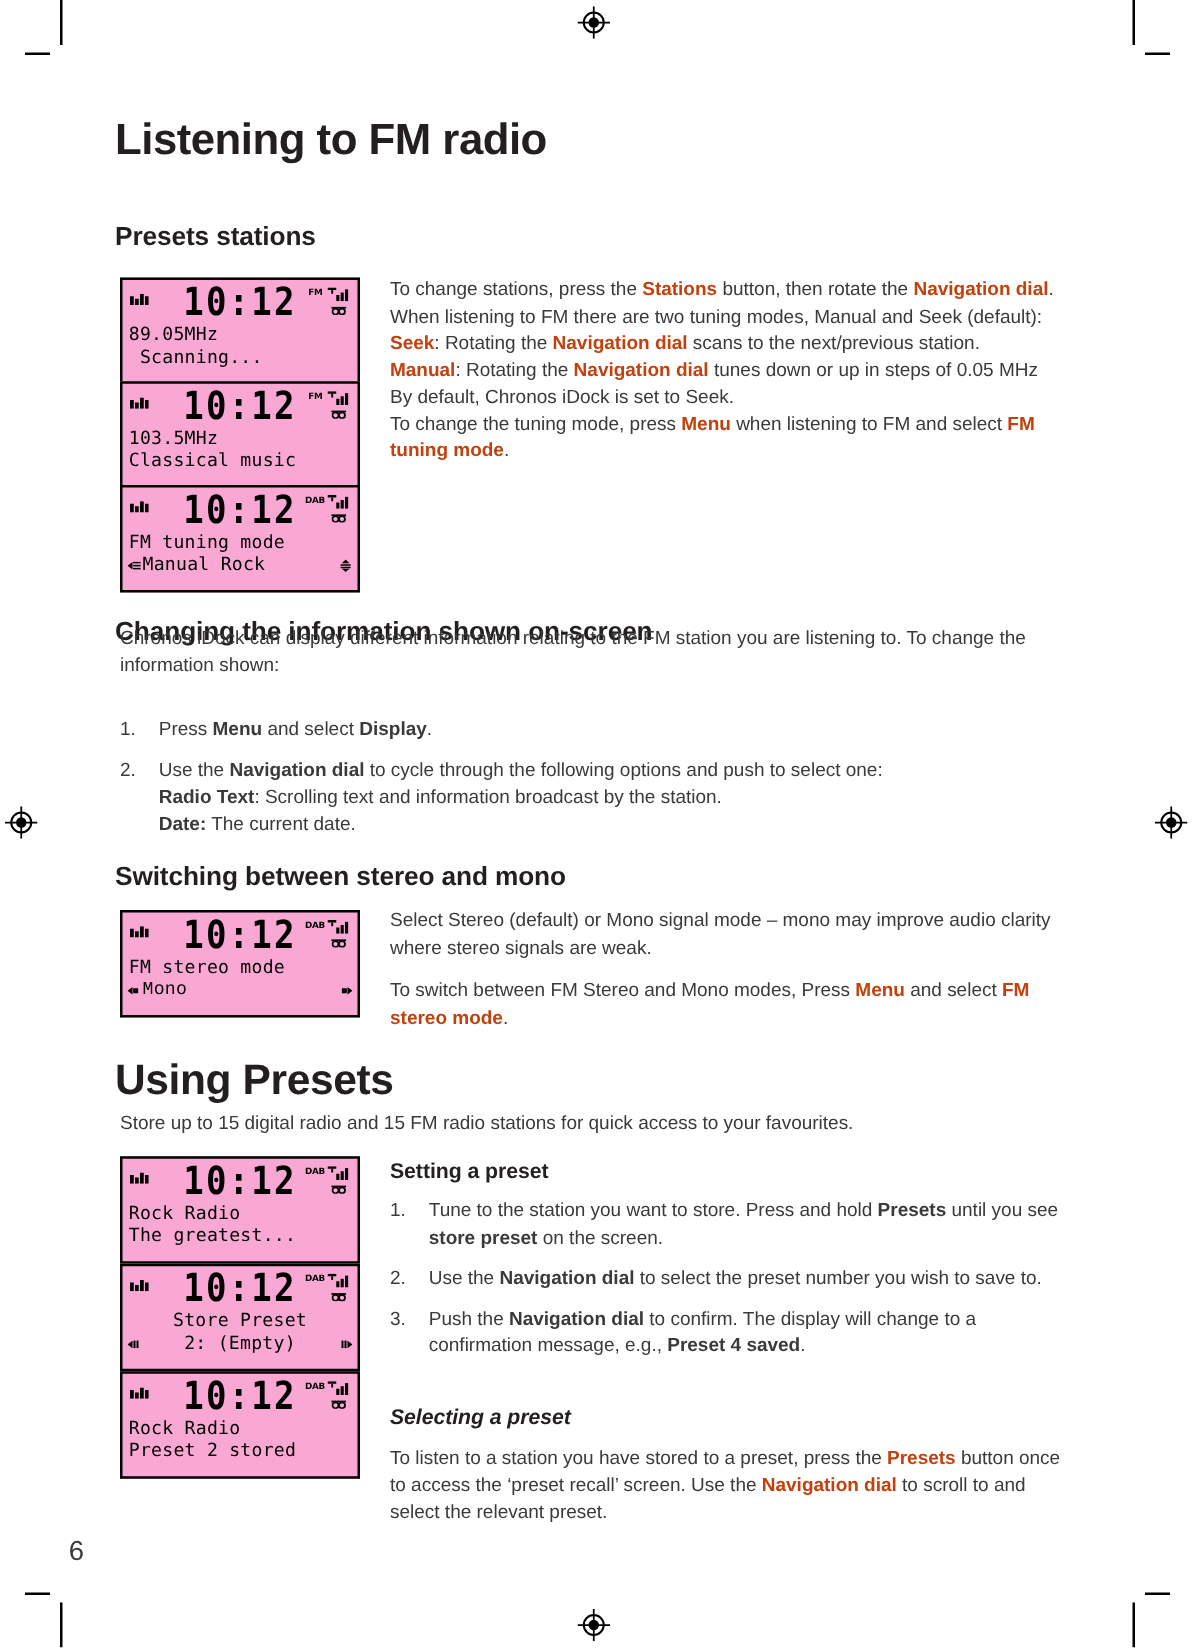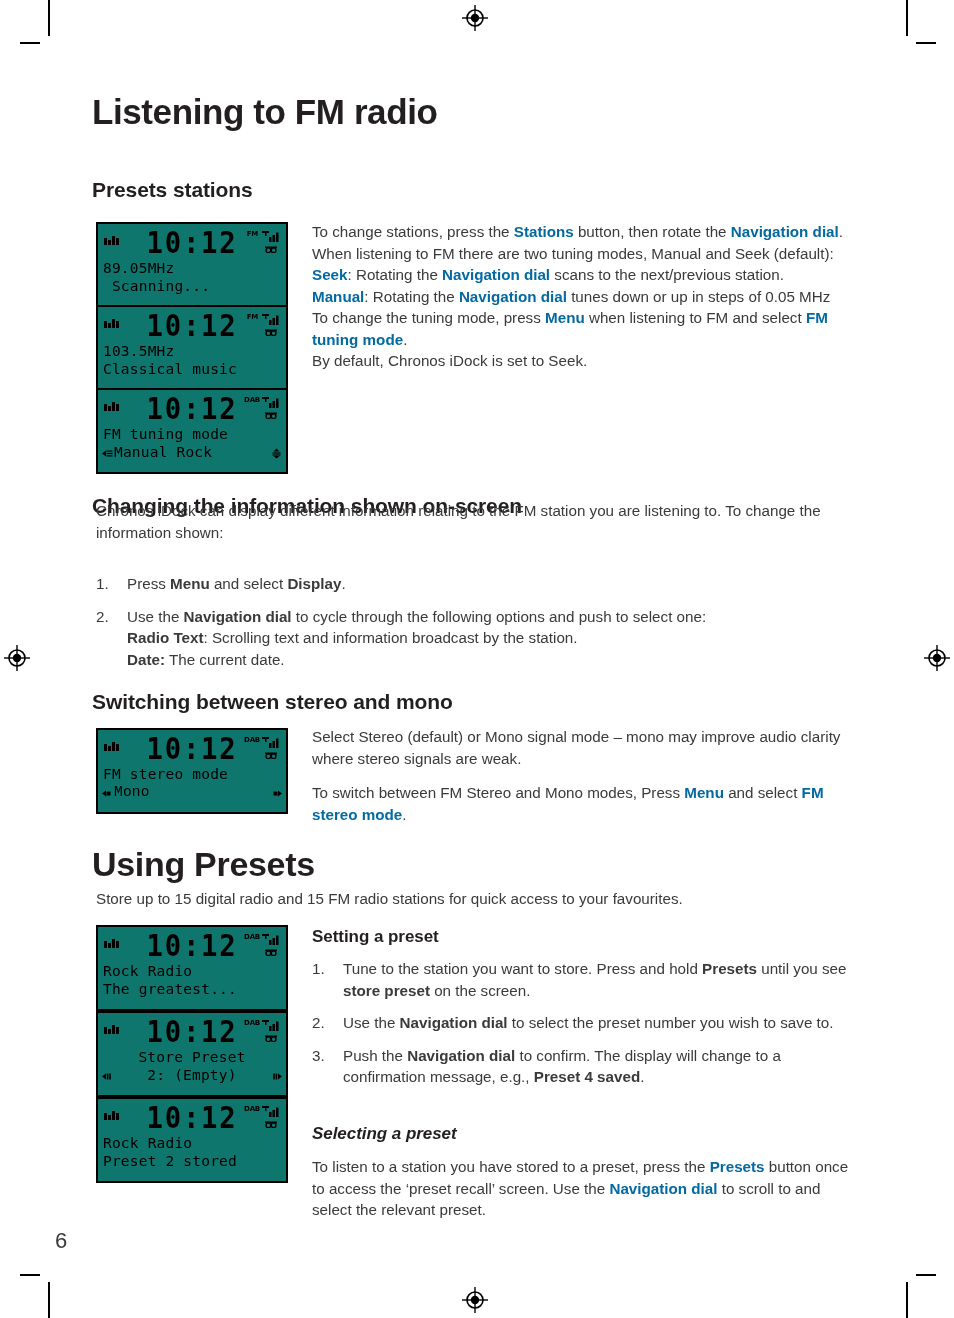--- a/index.html
+++ b/index.html
@@ -72,21 +72,21 @@
     padding: 0;
     letter-spacing: -0.05px;
   }
 
   
   .body-text {
     font-size: 15.2px;
     line-height: 21.5px;
     color: #3a3a3c;
   }
-  .body-text b { color: #0369a1; }
+  .body-text b { color: #c2410c; }
 
   .abs { position: absolute; }
 
   
   ol.steps {
     margin: 0;
     padding: 0;
     list-style: none;
   }
   ol.steps li {
@@ -102,21 +102,21 @@
     left: 0;
     top: 0;
     color: #3a3a3c;
   }
 
   
   .lcd {
     position: absolute;
     box-sizing: border-box;
     border: 2.5px solid #000;
-    background: #0f766e;
+    background: #f9a8d4;
     width: 192px;
     height: 86px;
     overflow: hidden;
   }
   .lcd-inner {
     position: relative;
     width: 100%;
     height: 100%;
   }
   .lcd-clock {
@@ -366,22 +366,22 @@
           </svg>
       </span>
     </div>
   </div>
 
   <div class="body-text abs" style="left:220px; top:221px; width:548px;">
     <div>To change stations, press the <b>Stations</b> button, then rotate the <b>Navigation dial</b>.</div>
     <div>When listening to FM there are two tuning modes, Manual and Seek (default):</div>
     <div><b>Seek</b>: Rotating the <b>Navigation dial</b> scans to the next/previous station.</div>
     <div><b>Manual</b>: Rotating the <b>Navigation dial</b> tunes down or up in steps of 0.05 MHz</div>
+    <div>By default, Chronos iDock is set to Seek.</div>
     <div>To change the tuning mode, press <b>Menu</b> when listening to FM and select <b>FM tuning mode</b>.</div>
-    <div>By default, Chronos iDock is set to Seek.</div>
   </div>
 
   <h2 class="section-title" style="top:494px;">Changing the information shown on-screen</h2>
   <div class="body-text abs" style="left:4px; top:500px; width:764px;">Chronos iDock can display different information relating to the FM station you are listening to. To change the information shown:</div>
   <ol class="steps abs" style="left:4px; top:573px; width:760px;">
     <li>
       <span class="num">1.</span>
       <span>Press <b>Menu</b> and select <b>Display</b>.</span>
     </li>
     <li>

